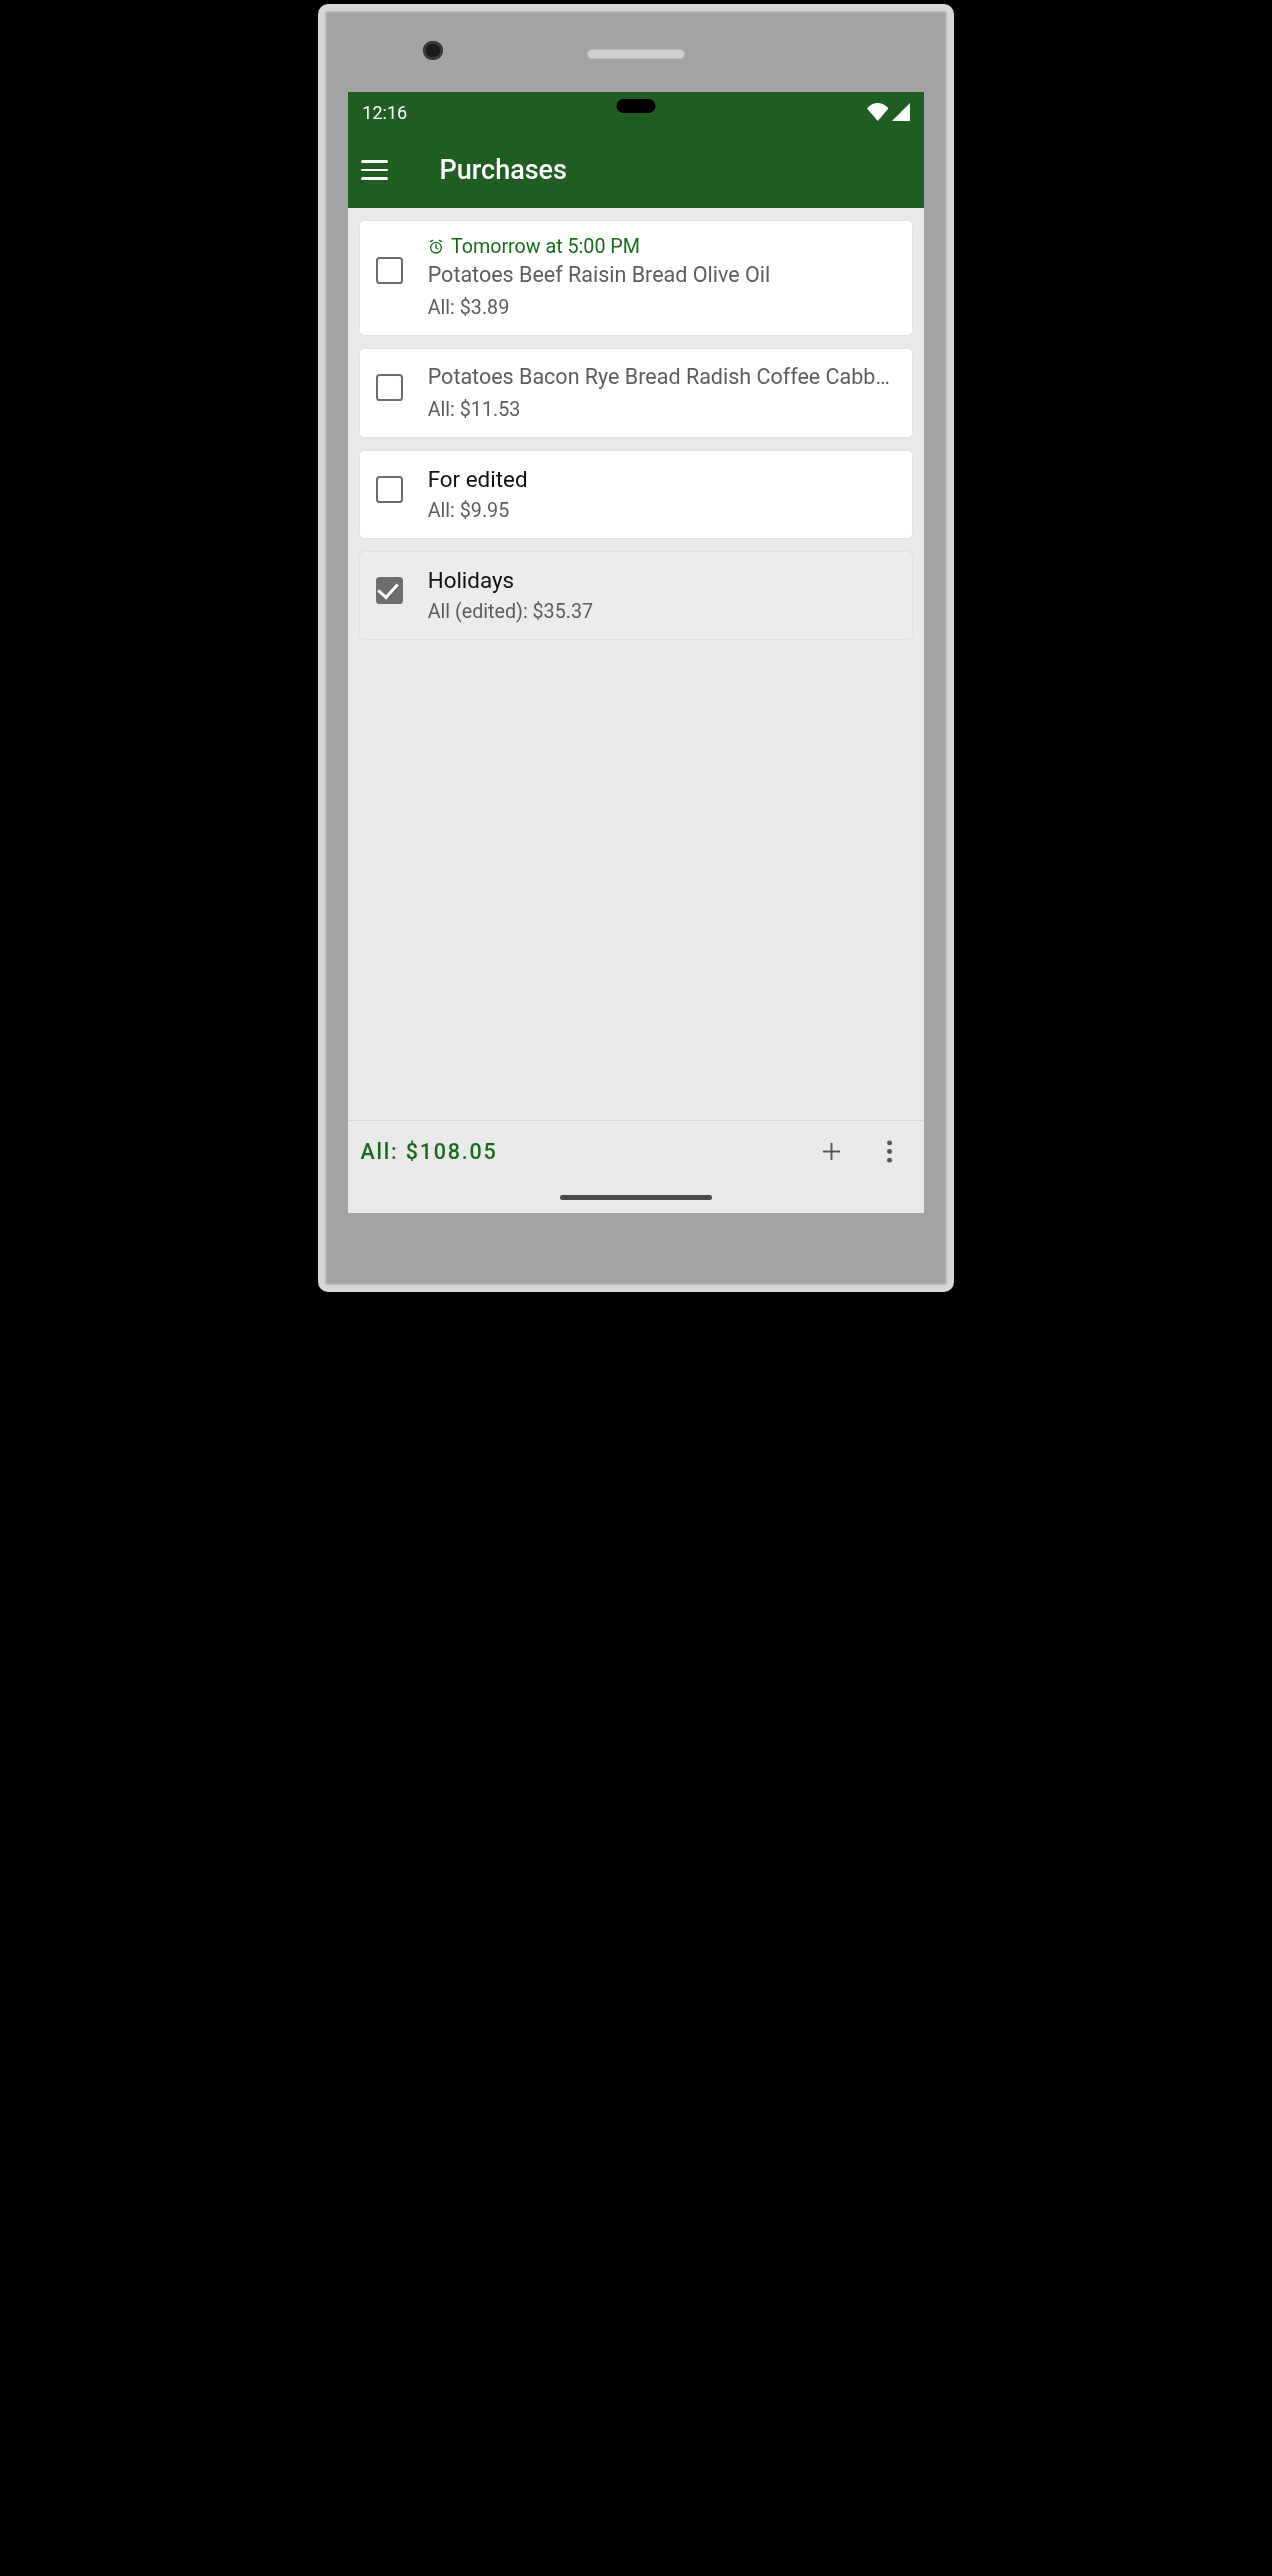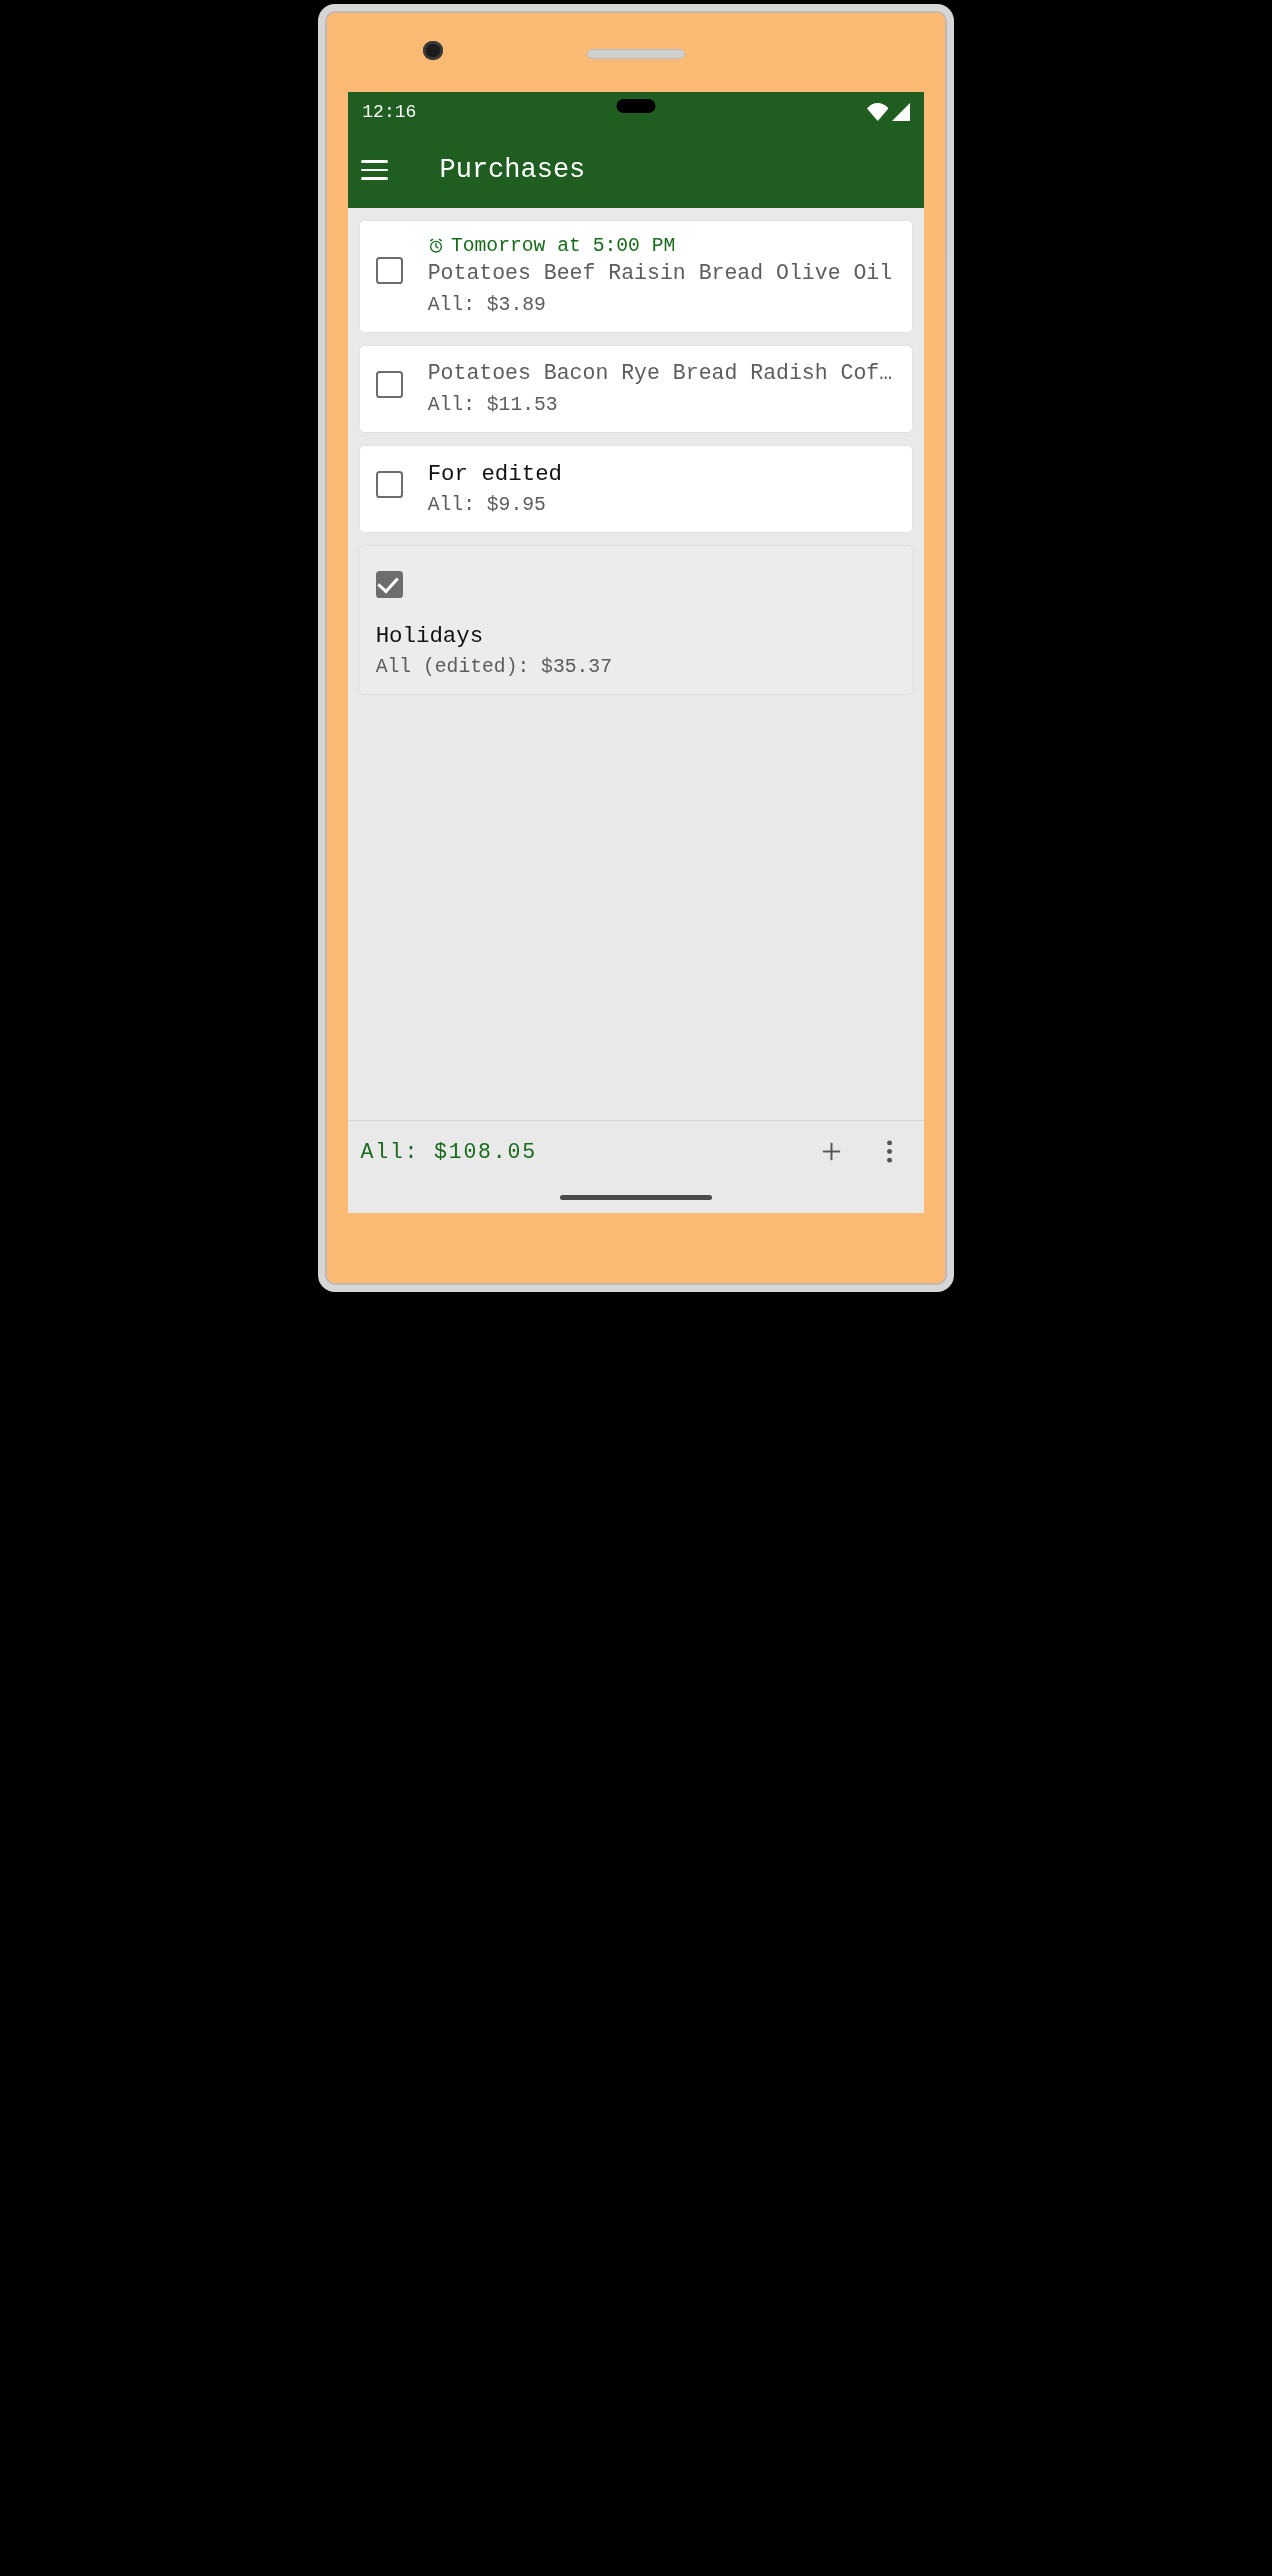--- a/index.html
+++ b/index.html
@@ -10,27 +10,26 @@
     display: flex;
     align-items: flex-start;
     justify-content: center;
   }
 
   
   .device {
     width: 636px;
     height: 1288px;
     margin-top: 3.6px;
-    background: #fdba74;
+    background: #a3a3a3;
     border: 7.2px solid #d6d6d6;
-    border-radius: 17px;
+    border-radius: 10px;
     padding: 81px 23px 72px 23px;
     position: relative;
     box-shadow: 0 0 0 1.8px #b9b9b9 inset;
-    font-family: Liberation Mono, monospace;
   }
   .camera {
     position: absolute;
     top: 30px; left: 98px;
     width: 19.7px; height: 19.7px;
     background: #1b1b1b;
     border-radius: 50%;
     box-shadow: 0 0 0 2.7px #3a3a3a inset;
   }
   .speaker-slit {
@@ -97,21 +96,21 @@
     border: 0.9px solid #e1e1e1;
     border-radius: 5.4px;
     padding: 14.3px 16px 16px 16px;
     margin-bottom: 12.5px;
     display: flex;
     align-items: flex-start;
     gap: 25px;
     cursor: pointer;
     justify-content: space-between;
   }
-  .card.checked { background: #ececec; flex-direction: column; }
+  .card.checked { background: #ececec; }
   .cb {
     flex: 0 0 auto;
     width: 27px; height: 27px;
     border: 2.7px solid #6d6d6d;
     border-radius: 3.6px;
     margin-top: 21.5px;
     position: relative;
   }
   .cb.no-reminder { margin-top: 10.7px; }
   .cb.checked {

